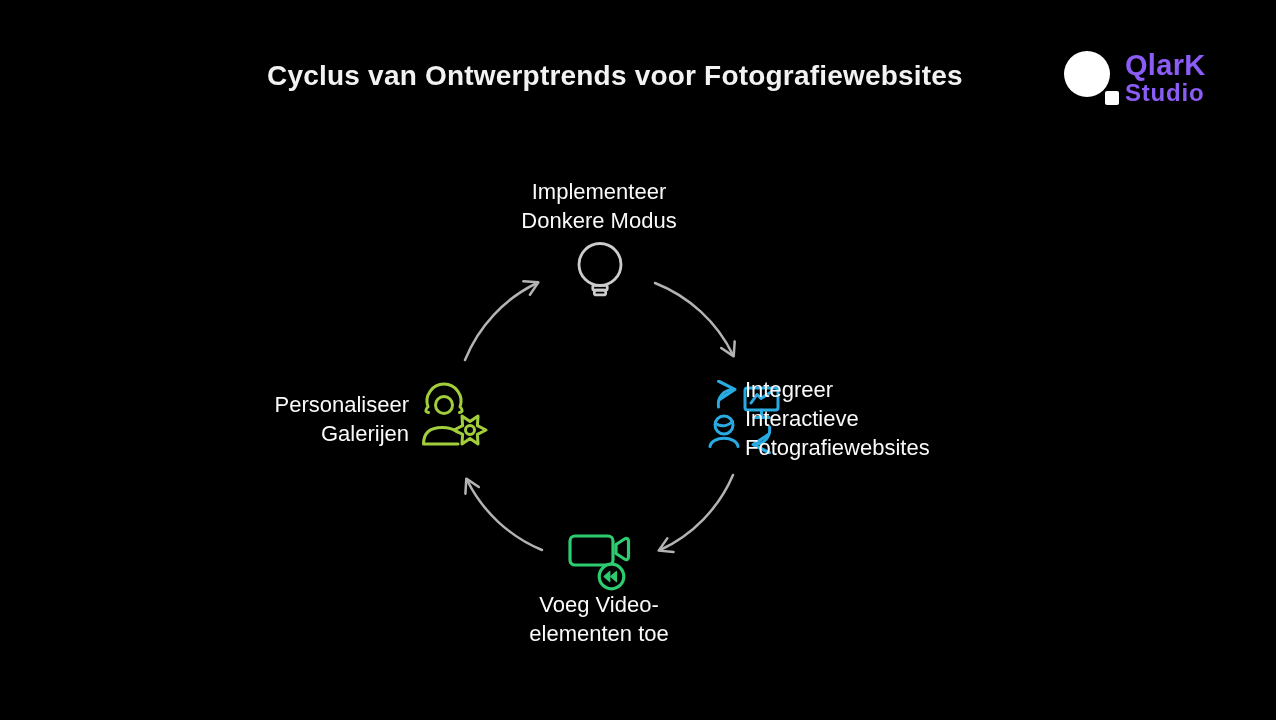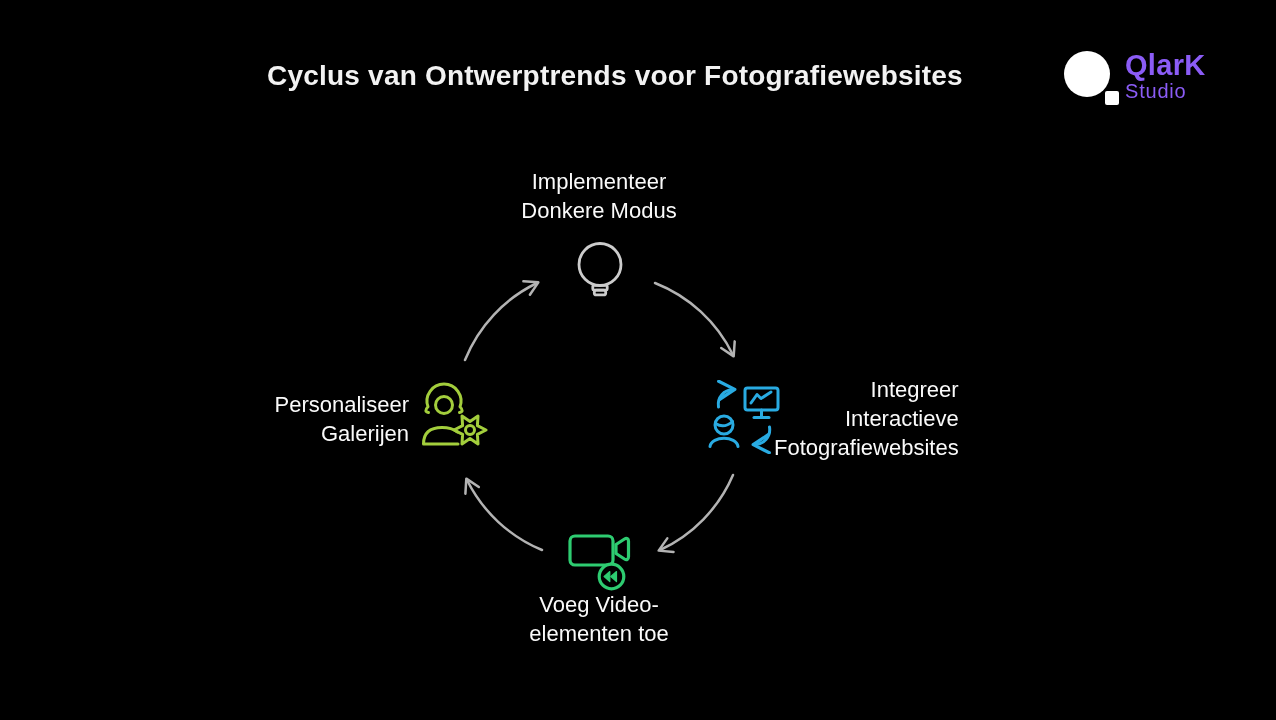--- a/index.html
+++ b/index.html
@@ -11,27 +11,27 @@
     position:absolute;left:0;top:44px;width:1198px;text-align:center;
     font-size:28px;font-weight:700;color:#f2f2f2;letter-spacing:0.2px;margin:16px;
   }
   
   .logo{position:absolute;left:1064px;top:49px;width:160px;height:62px;}
   .logo-mark{position:absolute;left:0;top:0;width:62px;height:62px;}
   .logo-circle{position:absolute;left:0;top:2px;width:46px;height:46px;border-radius:50%;background:#fff;}
   .logo-square{position:absolute;left:41px;top:42px;width:14px;height:14px;border-radius:2px;background:#fff;}
   .logo-text{position:absolute;left:61px;top:2px;color:#8b5cf6;line-height:1;}
   .logo-name{font-size:29px;font-weight:800;letter-spacing:0.3px;}
-  .logo-sub{font-size:20px;font-weight:400;letter-spacing:0.8px;margin-top:1px;}
+  .logo-sub{font-size:24px;font-weight:700;letter-spacing:0.8px;margin-top:1px;}
   
   .arrows{position:absolute;left:0;top:0;width:1276px;height:720px;}
   
   .node-label{position:absolute;color:#fafafa;font-size:22px;line-height:29px;}
-  .label-top{left:0;top:167px;width:1198px;text-align:center;}
-  .label-right{left:774px;top:375px;text-align:right;}
+  .label-top{left:0;top:177px;width:1198px;text-align:center;}
+  .label-right{left:745px;top:375px;text-align:left;}
   .label-bottom{left:0;top:590px;width:1198px;text-align:center;}
   .label-left{right:867px;top:390px;text-align:right;}
   .icon{position:absolute;}
   .icon-bulb{left:574px;top:241px;}
   .icon-slideshow{left:705px;top:380px;}
   .icon-video{left:567px;top:531px;}
   .icon-persongear{left:420px;top:382px;}
 </style>
 </head>
 <body>

